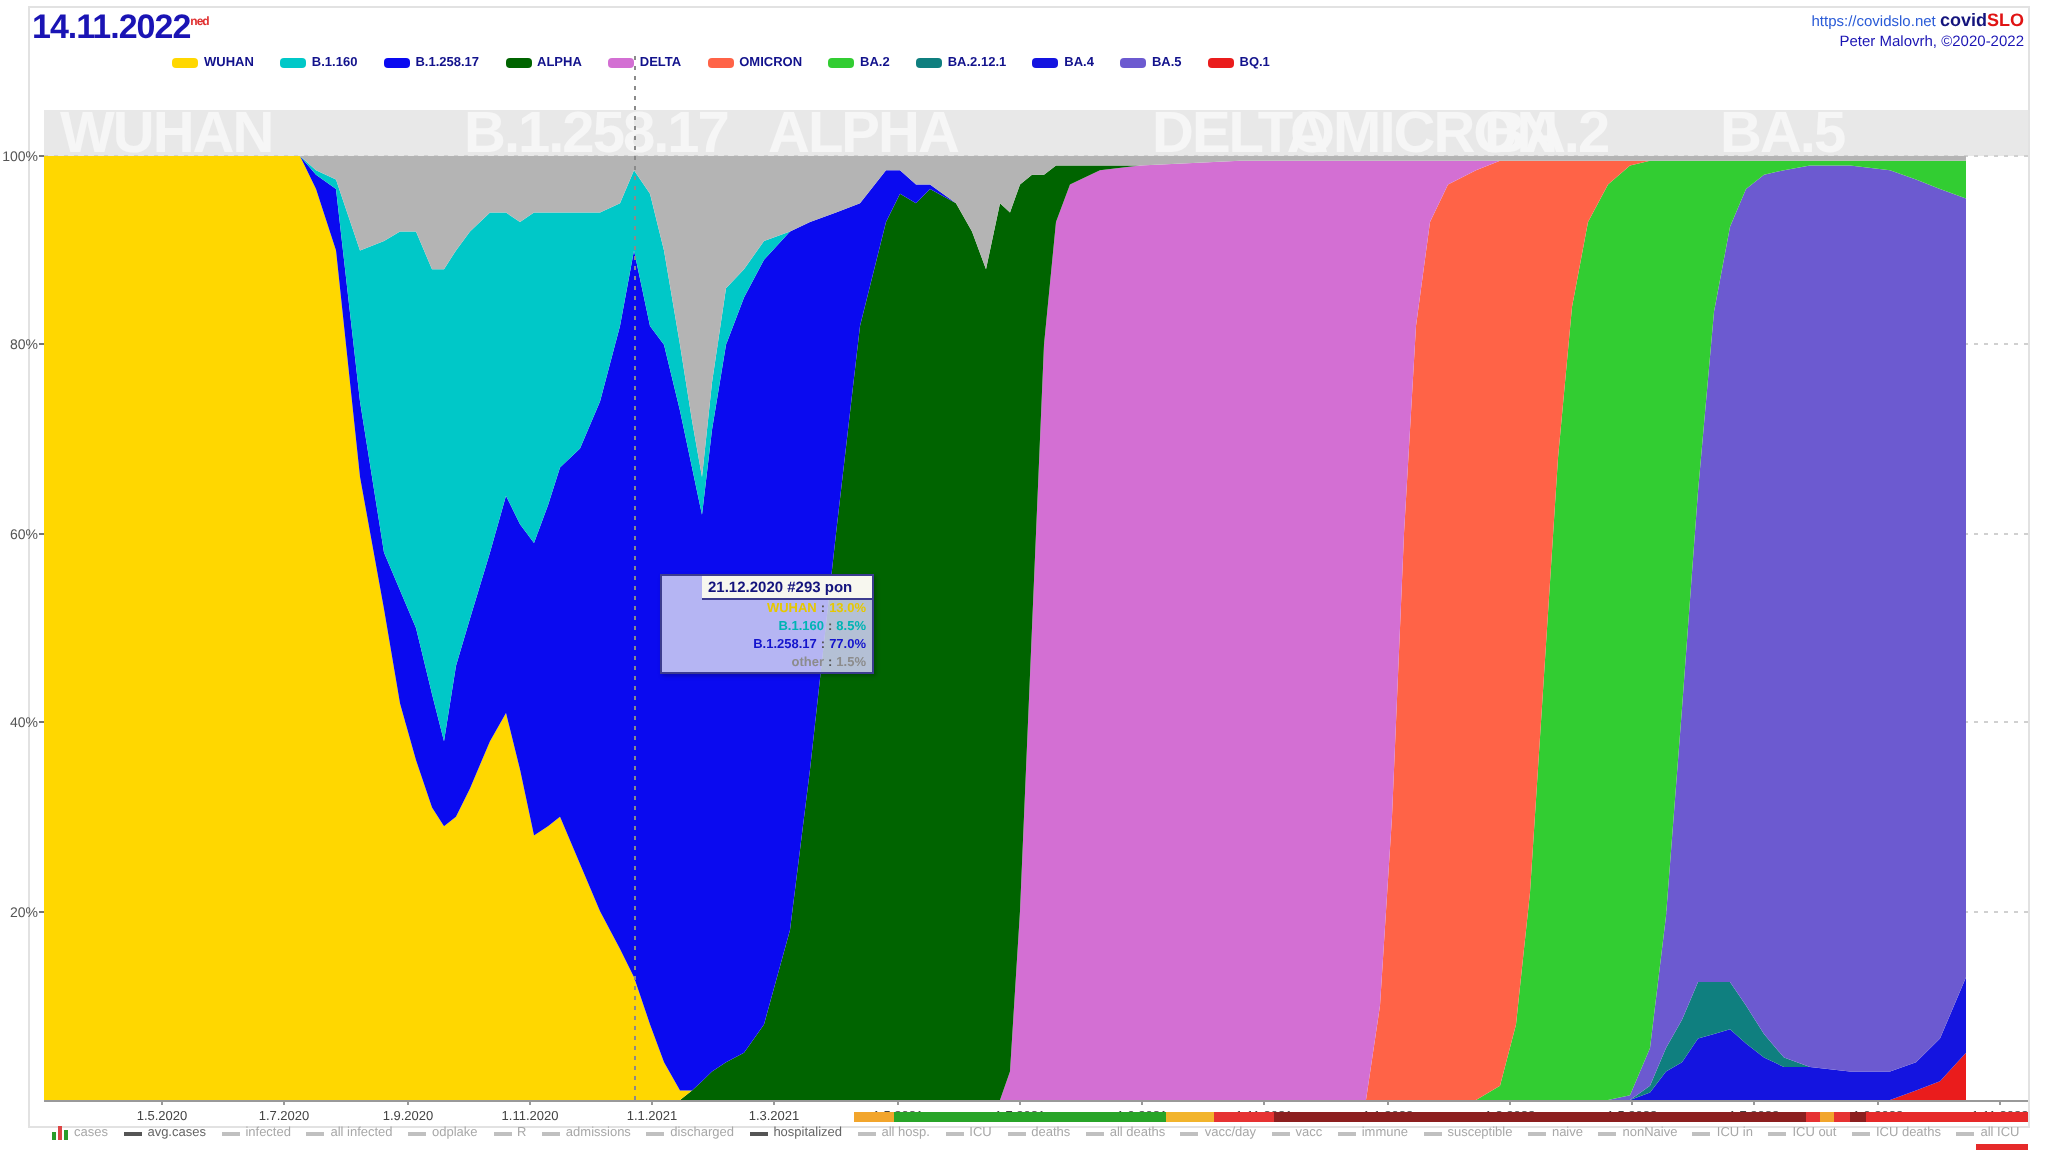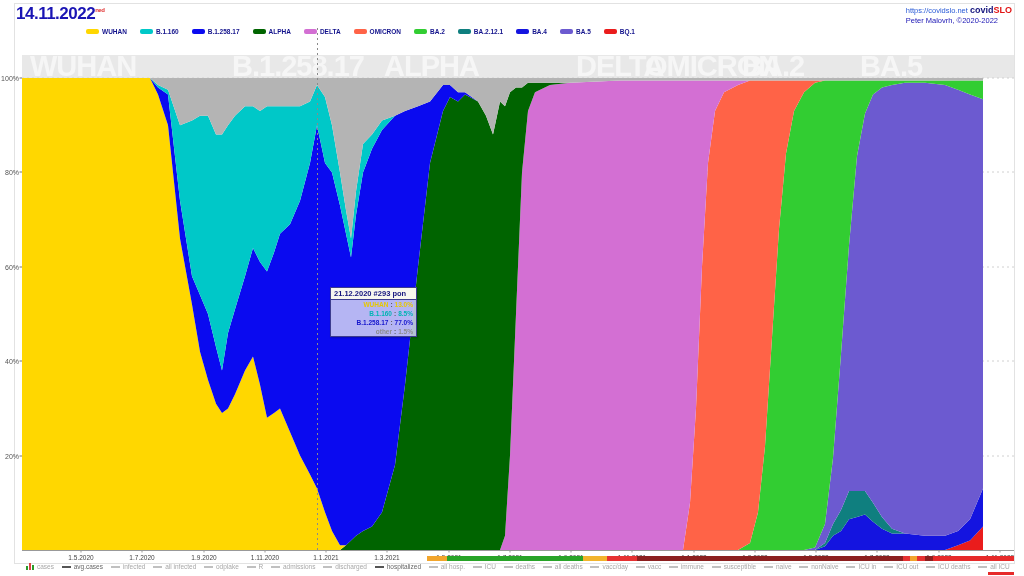--- a/index.html
+++ b/index.html
@@ -2,21 +2,21 @@
 <html><head>
 <meta charset="utf-8">
 <style>
   html,body{margin:0;padding:0;background:#fff;}
   .page{position:relative;width:1024px;height:576px;background:#fff;overflow:hidden;
         font-family:"Liberation Sans",sans-serif;}
   .frame{position:absolute;left:14px;top:3px;width:999px;height:559px;border:1px solid #e2e2e2;pointer-events:none;}
   
   .date{position:absolute;left:16px;top:4px;font-size:17px;font-weight:bold;color:#1a14b4;letter-spacing:-0.5px;}
   .date sup{font-size:6px;color:#e03030;font-weight:bold;}
-  .brand{position:absolute;right:12px;top:5px;text-align:left;font-size:7.5px;color:#1a14b4;line-height:10px;}
+  .brand{position:absolute;right:12px;top:5px;text-align:right;font-size:7.5px;color:#1a14b4;line-height:10px;}
   .brand .url{color:#2a5bd7;}
   .brand .b1{color:#14147d;font-weight:bold;font-size:9px;}
   .brand .b2{color:#e01414;font-weight:bold;font-size:9px;}
   
   .vlegend{position:absolute;left:86px;top:28px;display:flex;gap:13px;align-items:center;}
   .vlegend .item{display:flex;align-items:center;gap:3px;cursor:pointer;}
   .vlegend .sw{width:13px;height:5px;border-radius:2px;}
   .vlegend .lb{font-size:6.5px;font-weight:bold;color:#12128c;white-space:nowrap;}
   
   .strip-seg{position:absolute;top:556px;height:5px;}
@@ -26,21 +26,21 @@
   .blegend{position:absolute;left:26px;right:14px;top:563px;display:flex;justify-content:space-between;align-items:center;}
   .blegend .item{display:flex;align-items:center;gap:3px;cursor:pointer;}
   .blegend .dash{width:9px;height:2px;background:#c0c0c0;}
   .blegend .lb{font-size:6.5px;color:#a8a8a8;white-space:nowrap;}
   .blegend .item.em .lb{color:#666;}
   .blegend .item.em .dash{background:#555;}
   .bars{display:flex;align-items:flex-end;gap:1px;height:7px;}
   .bars i{display:block;width:2px;}
   
   .tooltip{position:absolute;left:330px;top:287px;width:85px;border:1px solid #3c3c8f;background:rgba(205,205,242,0.88);
-           box-shadow:1px 1px 2px rgba(0,0,0,0.25);}
+           box-shadow:1px 1px 2px rgba(0,0,0,0.25);padding-left:20px;}
   .tooltip .hd{background:#f7f7ef;border-bottom:1px solid #3c3c8f;font-size:7.5px;font-weight:bold;color:#14147d;
                padding:1px 3px;white-space:nowrap;}
   .tooltip .row{display:flex;justify-content:flex-end;gap:2px;font-size:6.5px;font-weight:bold;padding:0 3px;line-height:9px;}
   svg text{font-family:"Liberation Sans",sans-serif;}
 </style>
 </head>
 <body>
 
 <div class="page">
   <div class="frame"></div>

